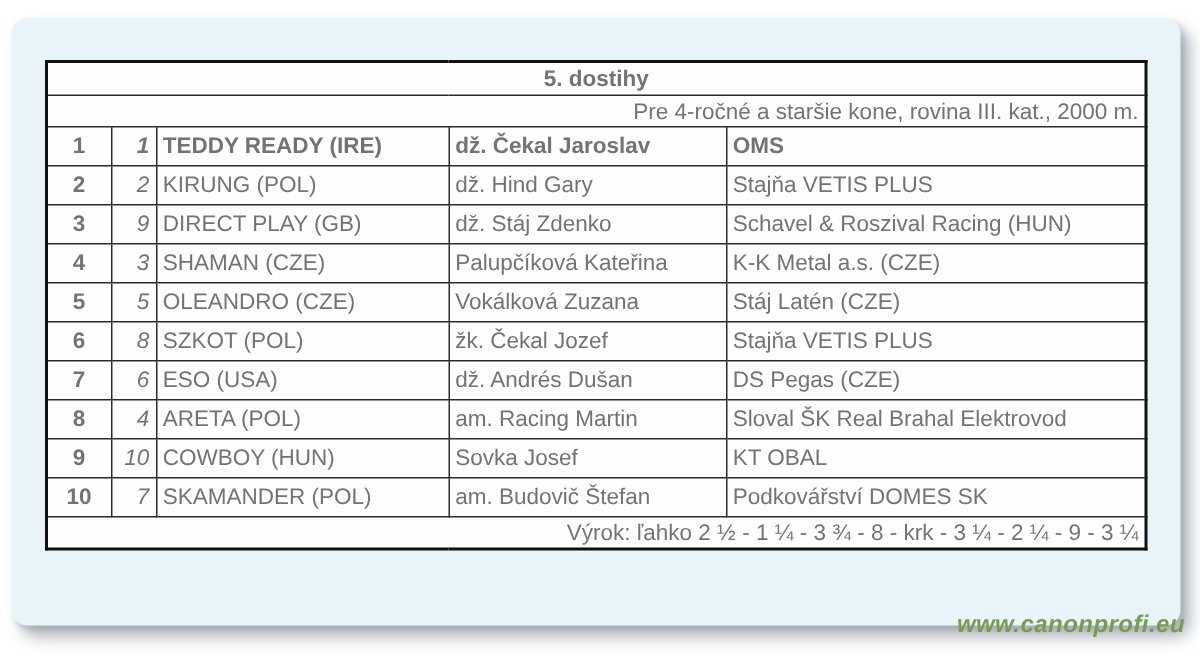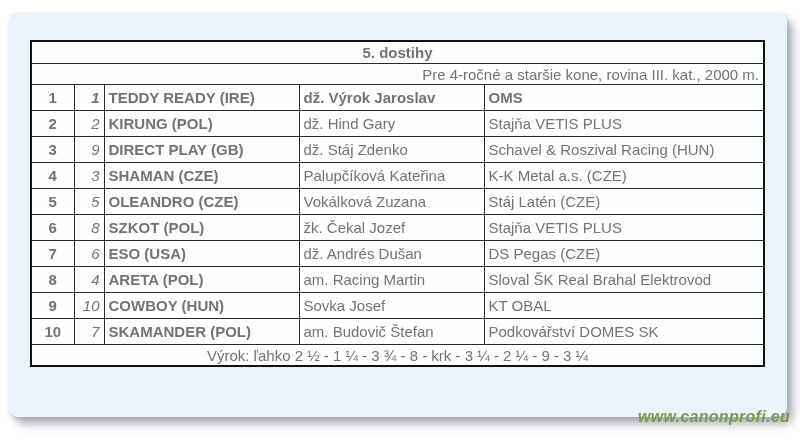--- a/index.html
+++ b/index.html
@@ -65,26 +65,26 @@
   td.c-place {
     text-align: center;
     font-weight: bold;
     border-right-color: #6a6a6a;
   }
   td.c-prog {
     text-align: right;
     font-style: italic;
     padding-right: 6px;
   }
-  td.c-horse { font-weight: bold; }
+  td.c-horse { font-weight: normal; }
   td.c-jockey, td.c-owner { font-weight: normal; }
   tr.winner td { font-weight: bold; }
   td.t-verdict {
     height: 20px;
-    text-align: center;
+    text-align: right;
     border-top: 2px solid #111;
   }
   .watermark {
     position: absolute;
     right: 10px;
     top: 408px;
     font-style: italic;
     font-weight: bold;
     font-size: 16px;
     letter-spacing: 0.3px;
@@ -111,21 +111,21 @@
           <td class="t-title" colspan="5">5. dostihy</td>
         </tr>
         <tr>
           <td class="t-cond" colspan="5">Pre 4-ročné a staršie kone, rovina III. kat., 2000 m.</td>
         </tr>
 
         <tr class="result winner">
     <td class="c-place">1</td>
     <td class="c-prog">1</td>
     <td class="c-horse">TEDDY READY (IRE)</td>
-    <td class="c-jockey">dž. Výrok Jaroslav</td>
+    <td class="c-jockey">dž. Čekal Jaroslav</td>
     <td class="c-owner">OMS</td>
   </tr>
           <tr class="result">
     <td class="c-place">2</td>
     <td class="c-prog">2</td>
     <td class="c-horse">KIRUNG (POL)</td>
     <td class="c-jockey">dž. Hind Gary</td>
     <td class="c-owner">Stajňa VETIS PLUS</td>
   </tr>
           <tr class="result">

